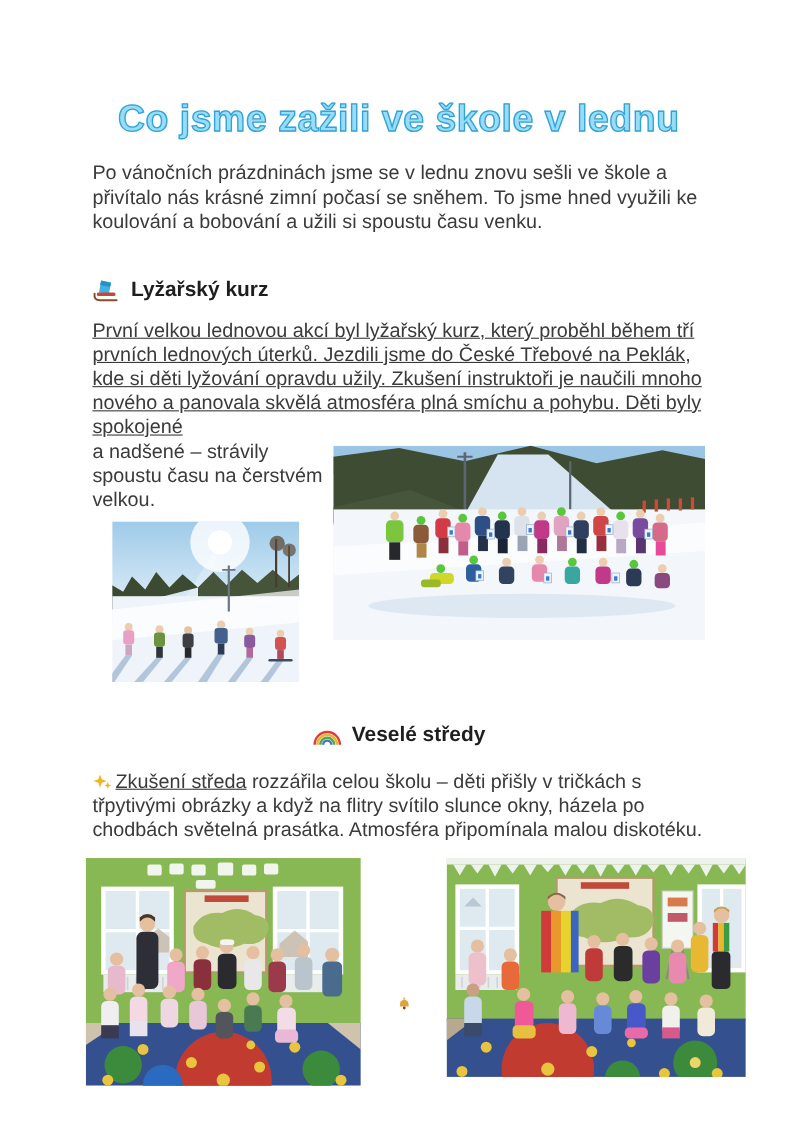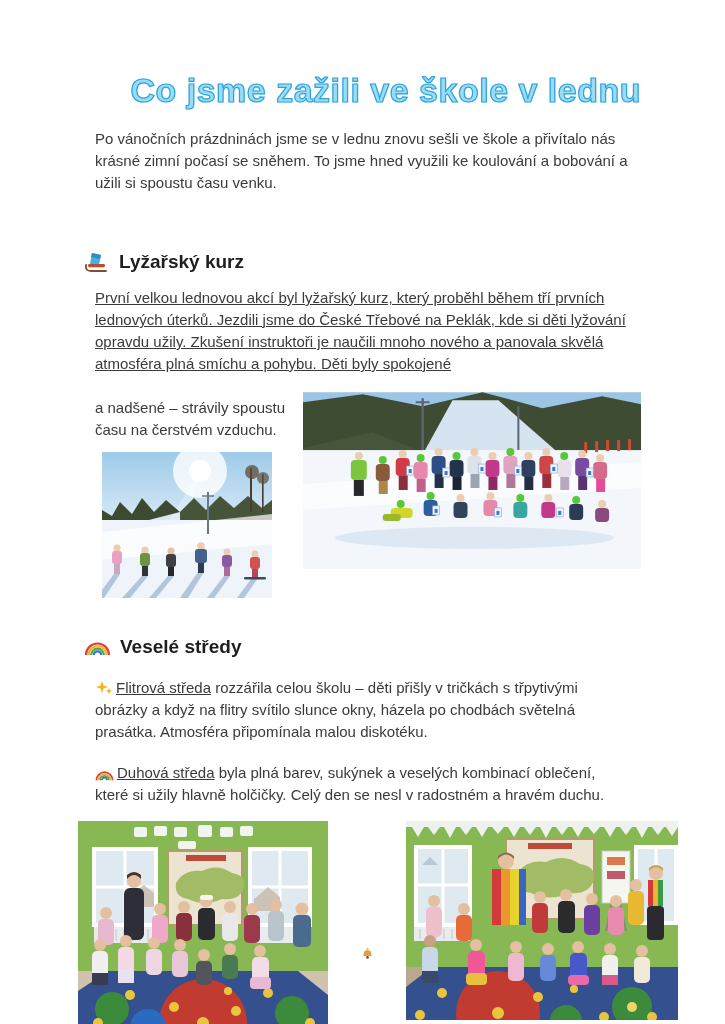--- a/index.html
+++ b/index.html
@@ -13,43 +13,43 @@
     position:relative;
     width:725px;height:1024px;
     background:#ffffff;
     box-sizing:border-box;
     padding:70px 84px 0 84px;
     font-family:"Liberation Sans","DejaVu Sans",sans-serif;
     color:var(--text-color);
     overflow:hidden;
   }
   .main-title{
-    margin:0;
-    text-align:right;
+    margin:18px;
+    text-align:center;
     font-size:34px;
     line-height:40px;
     font-weight:bold;
     letter-spacing:.5px;
     color:var(--title-fill);
     -webkit-text-stroke:1.2px var(--title-stroke);
     text-shadow:0 0 1px var(--title-stroke);
   }
-  p{margin:11px;font-size:15px;line-height:22px;}
+  p{margin:0;font-size:18px;line-height:22px;}
   .intro{margin-top:18px;}
   .section-heading{
     display:flex;align-items:center;gap:9px;
     font-size:19px;font-weight:bold;color:var(--heading-color);
   }
-  .ski-heading{margin-top:56px;}
+  .ski-heading{margin-top:40px;}
   .ski-para{margin-top:13px;text-decoration:underline;}
   .ski-media-row{display:flex;margin-top:0;}
   .ski-left-col{width:219px;flex:0 0 219px;}
   .ski-photo-small{margin-top:9px;margin-left:18px;display:block;}
   .ski-photo-large{margin-left:auto;margin-top:6px;display:block;}
-  .wed-heading{margin-top:38px;}
+  .wed-heading{margin-top:38px;justify-content:center;}
   .wed-intro{margin-top:13px;}
   .wed-item{margin-top:19px;}
   .wed-item .inline-icon{display:inline-block;vertical-align:-3px;margin-right:3px;}
   .underlined{text-decoration:underline;}
   .bottom-photo-row{
     position:relative;
     margin-left:-6px;
     width:600px;
     margin-top:15px;
     display:flex;align-items:center;justify-content:space-between;
@@ -75,21 +75,21 @@
         <rect x="4" y="14" width="17" height="3.2" rx="1.4" fill="#c24a35"></rect>
         <path d="M2 15 q-1 6 5 6 h15" fill="none" stroke="#8a4a2c" stroke-width="1.8" stroke-linecap="round"></path>
       </svg>
       <span>Lyžařský kurz</span>
     </div>
 
     <p class="ski-para">První velkou lednovou akcí byl lyžařský kurz, který proběhl během tří prvních lednových úterků. Jezdili jsme do České Třebové na Peklák, kde si děti lyžování opravdu užily. Zkušení instruktoři je naučili mnoho nového a panovala skvělá atmosféra plná smíchu a pohybu. Děti byly spokojené</p>
 
     <div class="ski-media-row">
       <div class="ski-left-col">
-        <p>a nadšené – strávily spoustu času na čerstvém vzduchu.</p>
+        <p>a nadšené – strávily spoustu času na čerstvém velkou.</p>
 
         <svg class="photo ski-photo-small" width="170" height="146" viewBox="0 0 170 146">
           <defs>
             <linearGradient id="sky1" x1="0" y1="0" x2="0" y2="1">
               <stop offset="0" stop-color="#9ecbe9"></stop>
                 <stop offset="1" stop-color="#e8f2fa"></stop>
             </linearGradient>
           </defs>
           <rect width="170" height="90" fill="url(#sky1)"></rect>
           <circle cx="98" cy="19" r="27" fill="#ffffff" opacity=".8"></circle>
@@ -254,31 +254,23 @@
         <path d="M9.8 16 a3.7 3.7 0 0 1 7.4 0" fill="none" stroke="#3f6fd8" stroke-width="2.2"></path>
       </svg>
       <span>Veselé středy</span>
     </div>
 
 
     <p class="wed-item">
       <svg class="inline-icon" width="18" height="16" viewBox="0 0 18 16">
         <path d="M7 1 L8.6 5.4 L13 7 L8.6 8.6 L7 13 L5.4 8.6 L1 7 L5.4 5.4 Z" fill="#f2b521"></path>
         <path d="M14 8 L14.9 10.1 L17 11 L14.9 11.9 L14 14 L13.1 11.9 L11 11 L13.1 10.1 Z" fill="#f2b521"></path>
-      </svg><span class="underlined">Flitrová středa</span><span> rozzářila celou školu – děti přišly v tričkách s třpytivými obrázky a když na flitry svítilo slunce okny, házela po chodbách světelná prasátka. Atmosféra připomínala malou diskotéku.</span>
+      </svg><span class="underlined">Zkušení středa</span><span> rozzářila celou školu – děti přišly v tričkách s třpytivými obrázky a když na flitry svítilo slunce okny, házela po chodbách světelná prasátka. Atmosféra připomínala malou diskotéku.</span>
     </p>
 
-    <p class="wed-item">
-      <svg class="inline-icon" width="19" height="12" viewBox="0 0 27 17">
-        <path d="M2 16 a11.5 11.5 0 0 1 23 0" fill="none" stroke="#e23b3b" stroke-width="2.4"></path>
-        <path d="M4.6 16 a8.9 8.9 0 0 1 17.8 0" fill="none" stroke="#efb32c" stroke-width="2.4"></path>
-        <path d="M7.2 16 a6.3 6.3 0 0 1 12.6 0" fill="none" stroke="#53a944" stroke-width="2.4"></path>
-        <path d="M9.8 16 a3.7 3.7 0 0 1 7.4 0" fill="none" stroke="#3f6fd8" stroke-width="2.4"></path>
-      </svg><span class="underlined">Duhová středa</span><span> byla plná barev, sukýnek a veselých kombinací oblečení, které si užily hlavně holčičky. Celý den se nesl v radostném a hravém duchu.</span>
-    </p>
 
     <div class="bottom-photo-row">
 
       <svg class="photo" width="250" height="207" viewBox="0 0 250 207">
         <rect width="250" height="152" fill="#87b853"></rect>
         <g fill="#f2f4ee">
           <rect x="56" y="6" width="13" height="10" rx="2"></rect>
             <rect x="76" y="5" width="13" height="10" rx="2"></rect>
           <rect x="96" y="6" width="13" height="10" rx="2"></rect>
             <rect x="120" y="4" width="14" height="12" rx="2"></rect>

